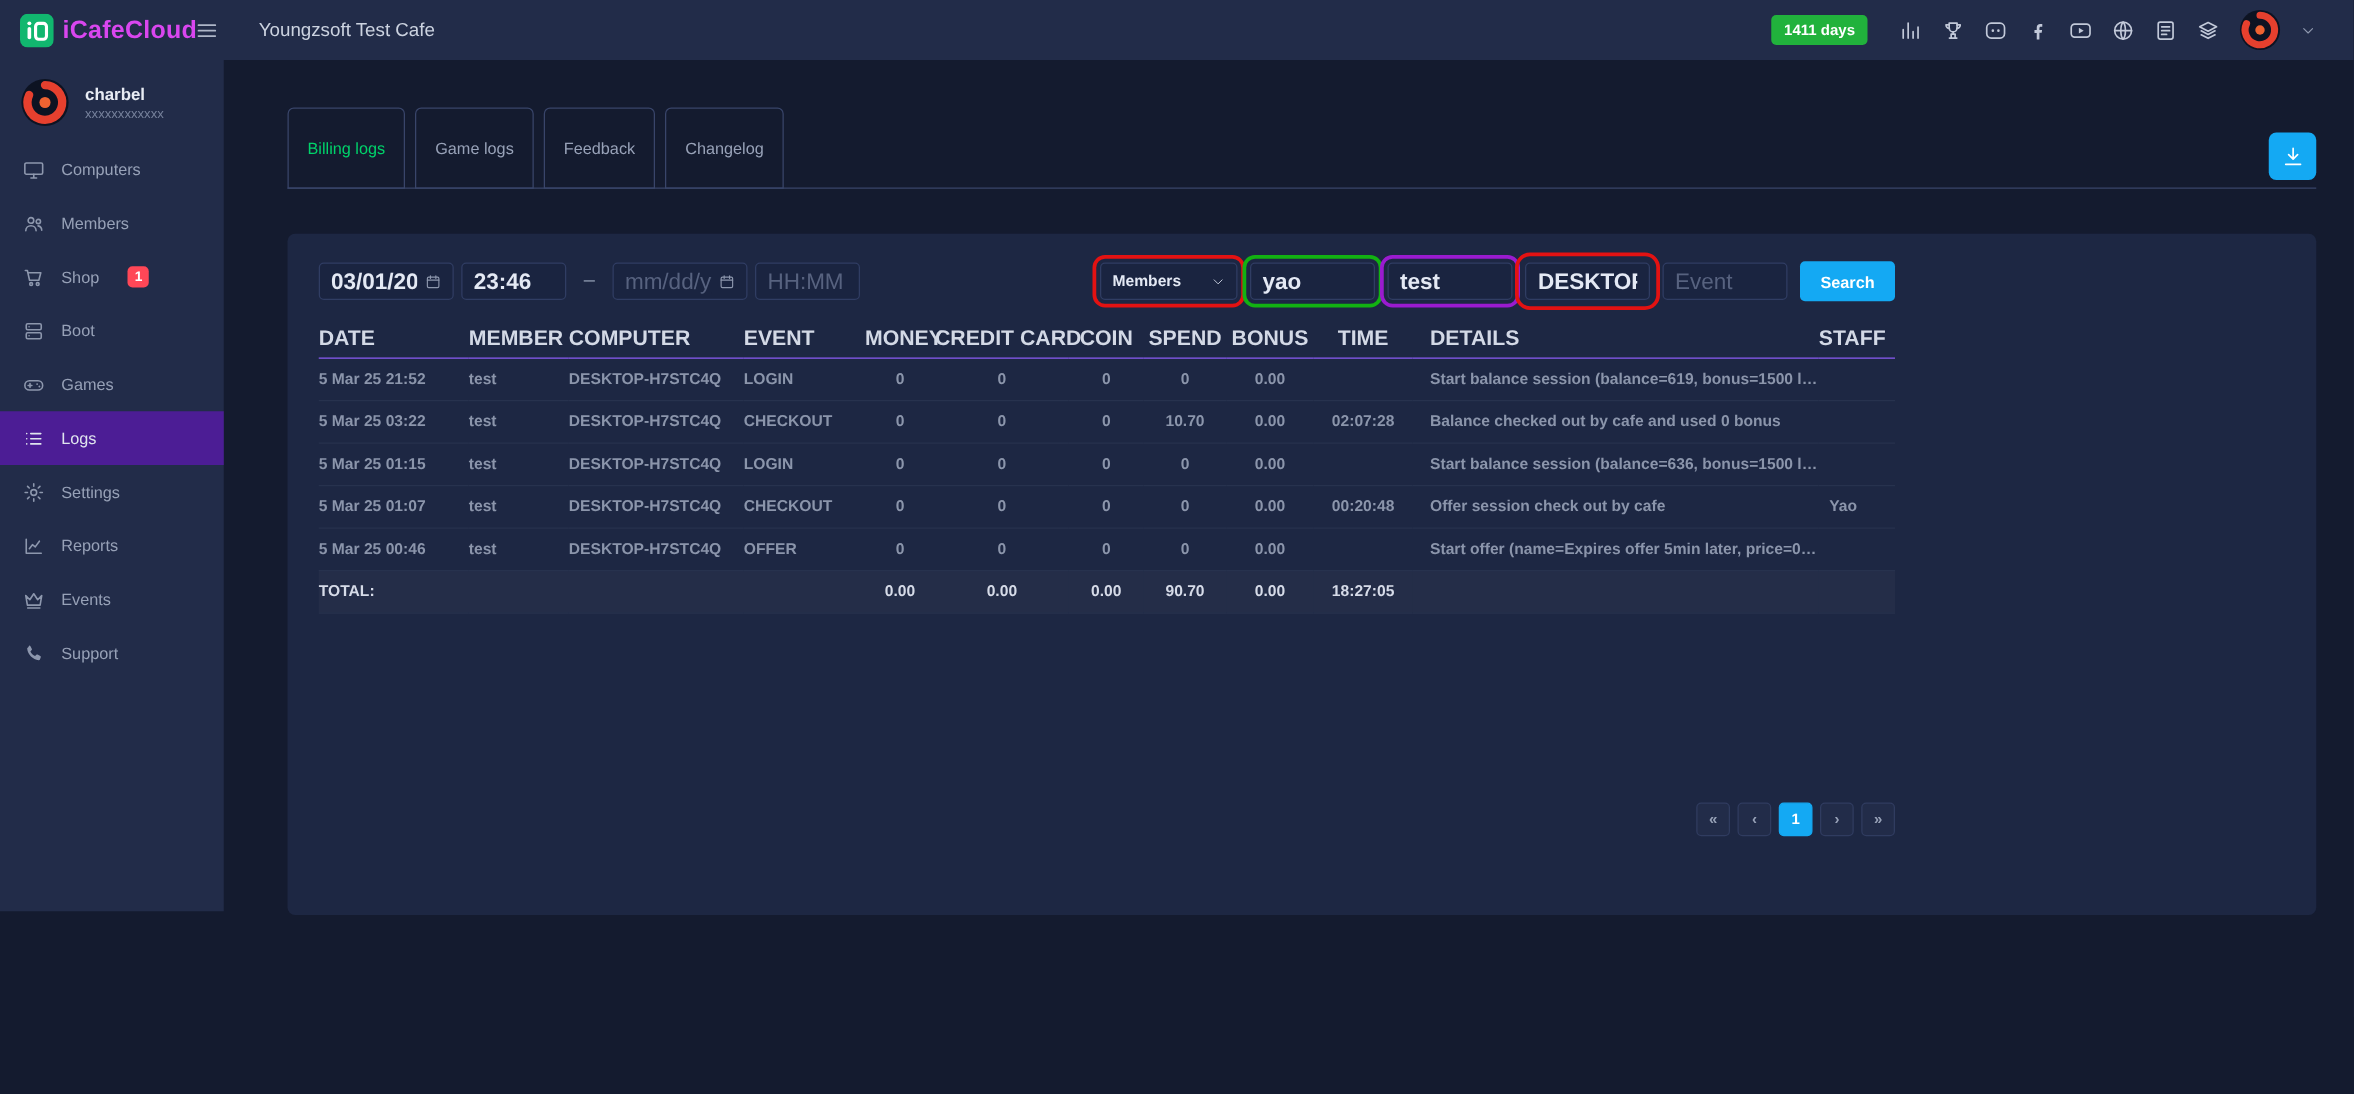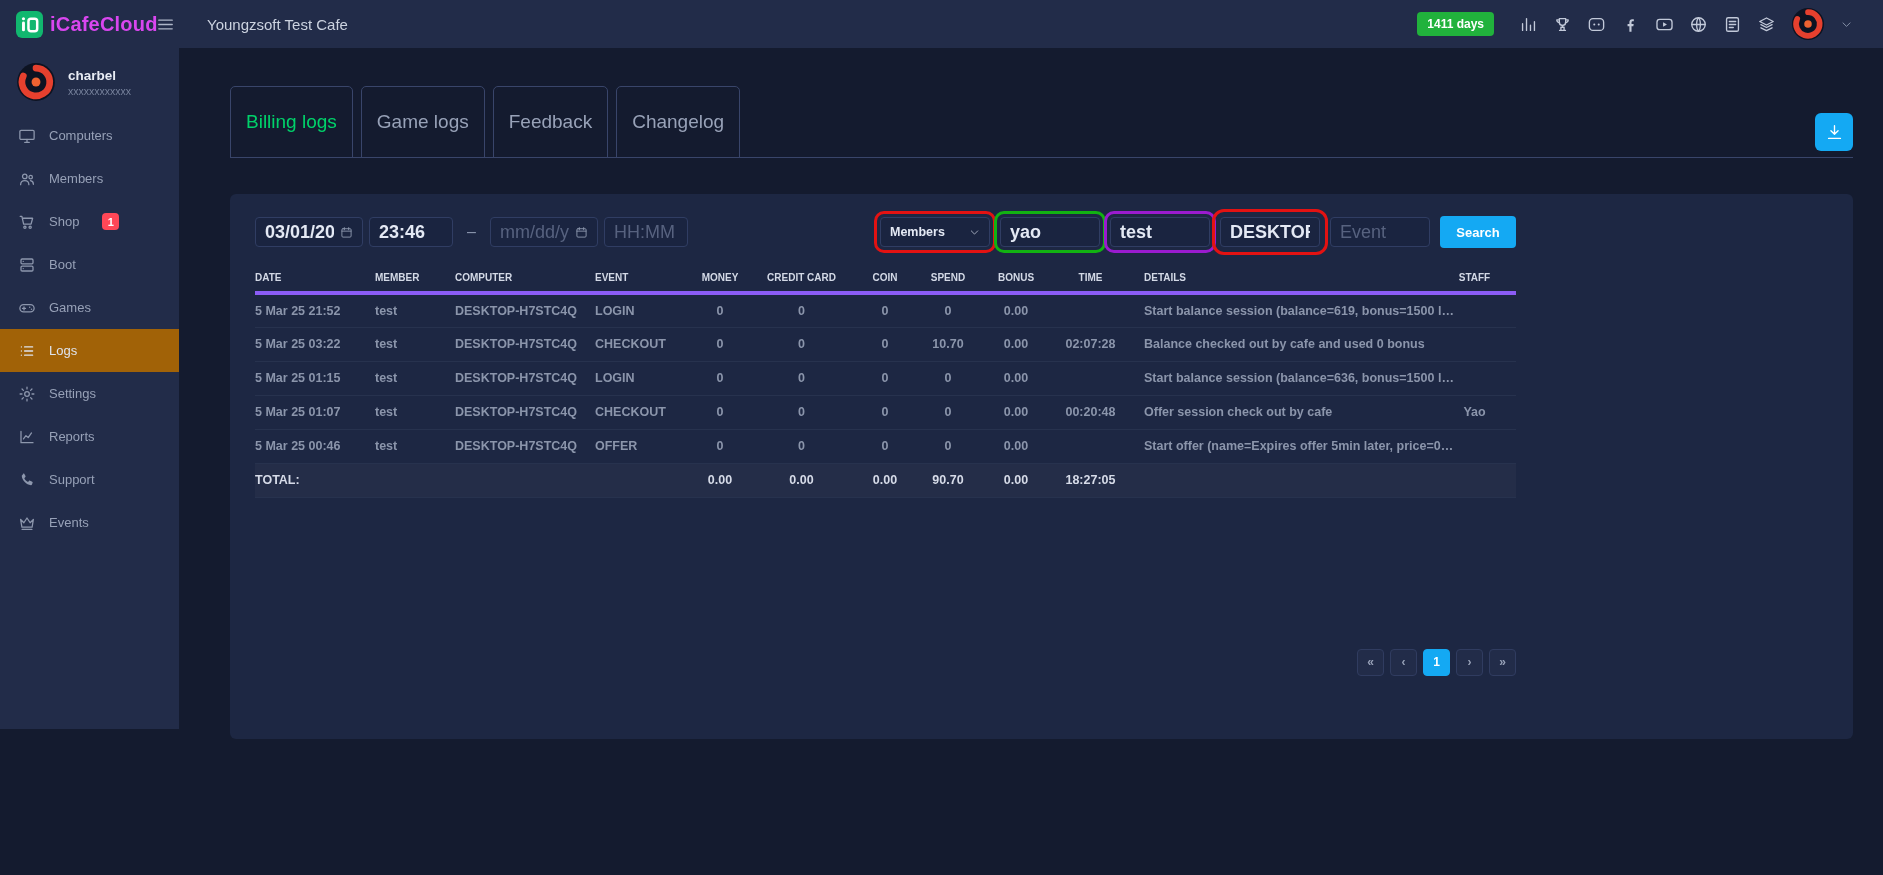--- a/index.html
+++ b/index.html
@@ -22,29 +22,29 @@
   .chev{color:#8d97ad;font-size:13px;cursor:pointer}
 
   
   .sidebar{position:absolute;top:48px;left:0;width:179px;height:681px;background:#222c49;z-index:2}
   .user{display:flex;align-items:center;gap:12px;padding:14px 16px 12px}
   .user .avatar{font-size:40px}
   .u-name{color:#e8ecf4;font-size:13.5px;font-weight:700}
   .u-masked{color:#76819b;font-size:10.5px;margin-top:2px}
   .side-item{display:flex;align-items:center;gap:13px;height:43px;padding:0 18px;color:#97a1b7;font-size:13px;cursor:pointer}
   .s-icon{font-size:18px;color:#8d97ad}
-  .side-item.active{background:#a16207;color:#dfe4ee}
+  .side-item.active{background:#4c1d95;color:#dfe4ee}
   .side-item.active .s-icon{color:#dfe4ee}
   .s-badge{margin-left:10px;background:#ff4757;color:#fff;font-size:11px;font-weight:700;min-width:17px;height:17px;border-radius:4px;display:flex;align-items:center;justify-content:center;padding:0 4px}
 
   
   .main{margin-left:175px}
   .tabs-row{display:flex;align-items:flex-end;margin:38px 30px 0 55px;border-bottom:1px solid #39456a}
   .tabs{display:flex}
-  .tab{padding:24px 15px;border:1px solid #39456a;border-radius:5px 5px 0 0;margin-right:8px;margin-bottom:-1px;font-size:19px;color:#98a2b8;cursor:pointer}
+  .tab{padding:24px 15px;border:1px solid #39456a;border-radius:5px 5px 0 0;margin-right:8px;margin-bottom:-1px;font-size:13px;color:#98a2b8;cursor:pointer}
   .tab.active{color:#00d26a}
   .dl-btn{margin-left:auto;margin-bottom:6px;width:38px;height:38px;border:none;border-radius:6px;background:#14a9f3;color:#fff;display:flex;align-items:center;justify-content:center;font-size:19px;cursor:pointer}
 
   .card{margin:36px 30px 0 55px;background:#1d2743;border-radius:6px;padding:22px 0 30px 25px;min-height:545px}
   .inner{width:1261px}
 
   
   .filters{display:flex;align-items:center}
   .fgroup{display:flex;align-items:center;gap:6px}
   .fgroup.right{margin-left:auto;gap:10px}
@@ -53,21 +53,21 @@
   .finput input::placeholder{color:#57627f;font-weight:400}
   .w-date{width:108px}.w-time{width:84px}.w-f{width:100px}
   .cal{color:#8d97ad;font-size:13px;cursor:pointer}
   .dash{color:#8b96ad;margin:0 8px}
   .fselect{display:flex;align-items:center;justify-content:space-between;width:110px;height:30px;background:#1a2440;border:1px solid #303d63;border-radius:4px;padding:0 9px;color:#e4e9f4;font-size:12.5px;font-weight:600;cursor:pointer}
   .selchev{color:#c2c9d9;font-size:11px}
   .search-btn{width:76px;height:32px;background:#14a9f3;border:none;border-radius:4px;color:#fff;font-size:13px;font-weight:700;font-family:inherit;cursor:pointer}
 
   
   table{width:1261px;border-collapse:collapse;table-layout:fixed;margin-top:15px}
-  th{height:30px;font-size:10px;font-weight:700;color:#d3d9e6;white-space:nowrap;border-bottom:4px solid #8b5cf6;padding:0}
+  th{height:30px;font-size:17px;font-weight:700;color:#d3d9e6;white-space:nowrap;border-bottom:1px solid #8b5cf6;padding:0}
   td{height:34px;font-size:12.5px;font-weight:600;color:#8b95ab;white-space:nowrap;border-bottom:1px solid #27324e;padding:0}
   .al{text-align:left}.ar{text-align:center}
   .padl{padding-left:14px}.padr{padding-right:22px}
   .ellip{overflow:hidden;text-overflow:ellipsis}
   .total-row td{color:#d6dbe8;font-weight:700;background:rgba(255,255,255,.03)}
 
   
   .pagination{display:flex;justify-content:flex-end;gap:6px;width:1261px;margin-top:151px}
   .page-btn{min-width:27px;height:27px;padding:0 6px;display:flex;align-items:center;justify-content:center;background:#222c49;border:1px solid #303c60;border-radius:4px;color:#97a1b7;font-size:12px;font-weight:600;cursor:pointer;font-family:inherit}
   .page-btn.active{background:#14a9f3;border-color:#14a9f3;color:#fff}
@@ -248,33 +248,33 @@
           <svg viewBox="0 0 24 24" width="1em" height="1em" fill="none" stroke="currentColor" stroke-width="1.7" stroke-linecap="round" stroke-linejoin="round">
             <path d="M4 4.5v15h16"></path>
             <path d="M7.3 14.6l3.3-4.3 3 2.4 4.4-6.1"></path>
           </svg>
         </span>
         <span class="s-label">Reports</span>
       </div>
       <div class="side-item">
         <span class="icon s-icon">
           <svg viewBox="0 0 24 24" width="1em" height="1em" fill="none" stroke="currentColor" stroke-width="1.7" stroke-linecap="round" stroke-linejoin="round">
-            <path d="M7.1 3.4c.5-.2 1.1 0 1.4.5l1.5 2.9c.2.4.1 1-.2 1.3L8.4 9.5c1 2.1 2.9 4 5 5l1.4-1.4c.4-.4.9-.5 1.3-.2l2.9 1.5c.5.3.7.9.5 1.4l-.9 2.2c-.2.6-.8 1-1.4.9C11 18.2 5.7 12.9 5 6.7c-.1-.6.3-1.2.9-1.4z" fill="currentColor" stroke="none"></path>
-          </svg>
-        </span>
-        <span class="s-label">Support</span>
-      </div>
-      <div class="side-item">
-        <span class="icon s-icon">
-          <svg viewBox="0 0 24 24" width="1em" height="1em" fill="none" stroke="currentColor" stroke-width="1.7" stroke-linecap="round" stroke-linejoin="round">
             <path d="M3.5 7.3l4.3 4.4L12 5.3l4.2 6.4 4.3-4.4-1.7 10.2H5.2z"></path>
             <path d="M5.5 20.5h13"></path>
           </svg>
         </span>
         <span class="s-label">Events</span>
+      </div>
+      <div class="side-item">
+        <span class="icon s-icon">
+          <svg viewBox="0 0 24 24" width="1em" height="1em" fill="none" stroke="currentColor" stroke-width="1.7" stroke-linecap="round" stroke-linejoin="round">
+            <path d="M7.1 3.4c.5-.2 1.1 0 1.4.5l1.5 2.9c.2.4.1 1-.2 1.3L8.4 9.5c1 2.1 2.9 4 5 5l1.4-1.4c.4-.4.9-.5 1.3-.2l2.9 1.5c.5.3.7.9.5 1.4l-.9 2.2c-.2.6-.8 1-1.4.9C11 18.2 5.7 12.9 5 6.7c-.1-.6.3-1.2.9-1.4z" fill="currentColor" stroke="none"></path>
+          </svg>
+        </span>
+        <span class="s-label">Support</span>
       </div>
     </nav>
 </div>
 
 <div class="main">
   <div class="tabs-row">
     <div class="tabs">
         <div class="tab active">Billing logs</div>
         <div class="tab">Game logs</div>
         <div class="tab">Feedback</div>

